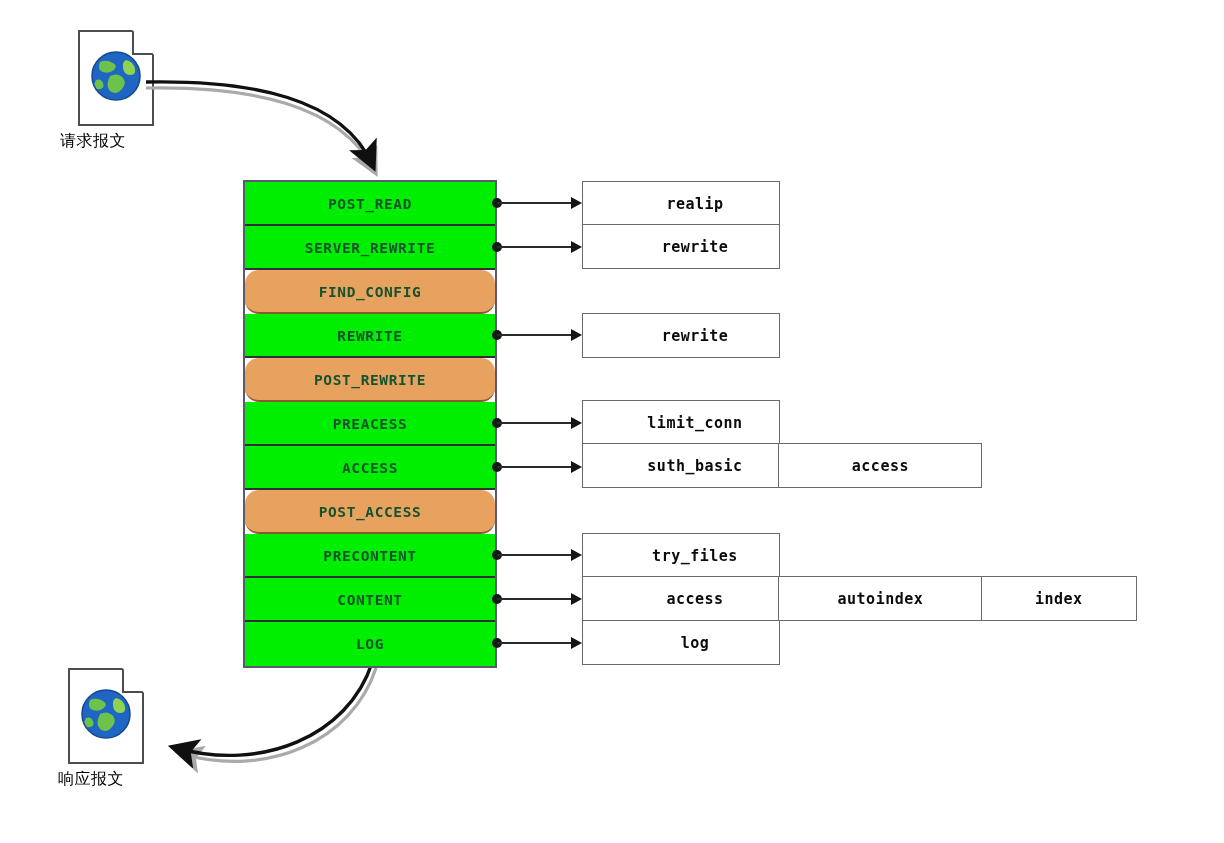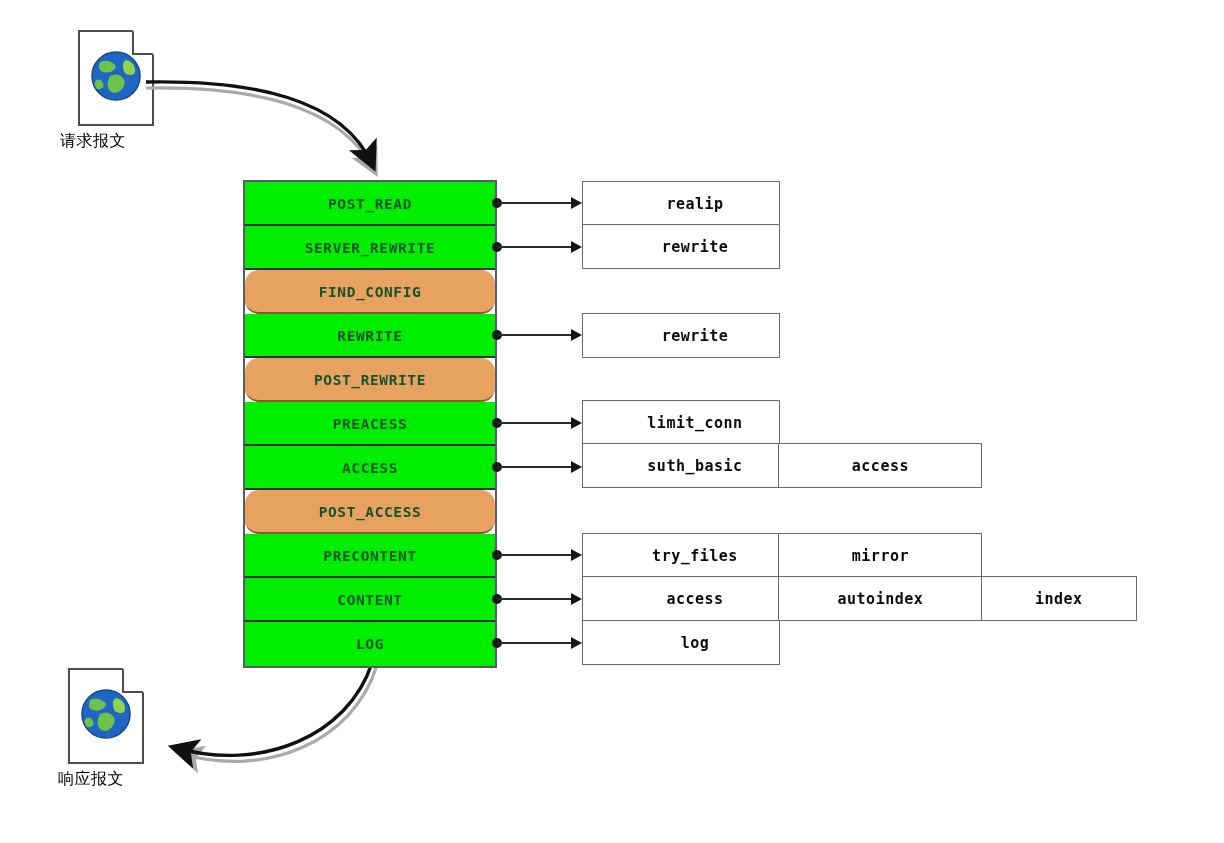--- a/index.html
+++ b/index.html
@@ -273,21 +273,20 @@
     </div>
     <div class="mod-row">
       <div class="mod-cell" style="width:198px;">suth_basic</div>
       <div class="mod-cell" style="width:204px;">access</div>
     </div>
   </div>
 
   <div class="mod-group" style="left:582px; top:533px;">
     <div class="mod-row">
       <div class="mod-cell" style="width:198px;">try_files</div>
-      <div class="mod-cell" style="width:204px;">mirror</div>
     </div>
     <div class="mod-row">
       <div class="mod-cell" style="width:198px;">access</div>
       <div class="mod-cell" style="width:204px;">autoindex</div>
       <div class="mod-cell" style="width:156px;">index</div>
     </div>
     <div class="mod-row">
       <div class="mod-cell" style="width:198px;">log</div>
     </div>
   </div>

